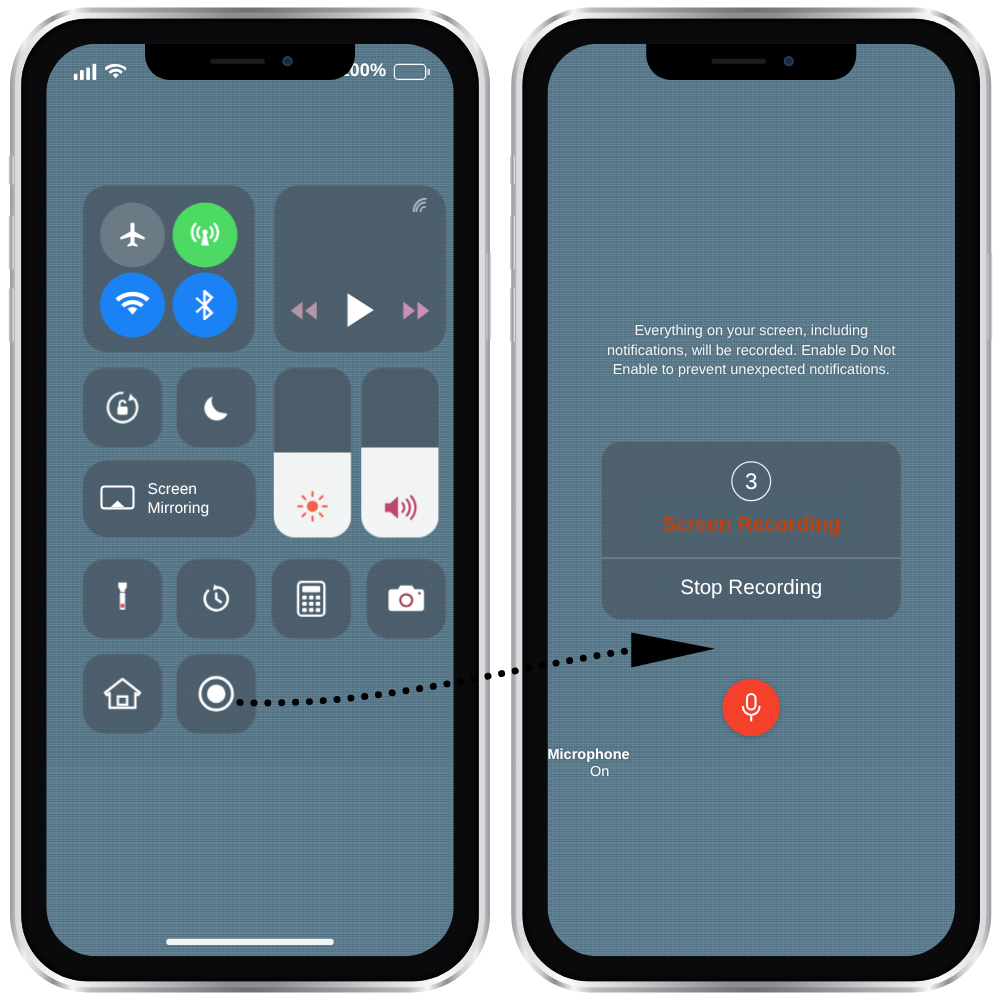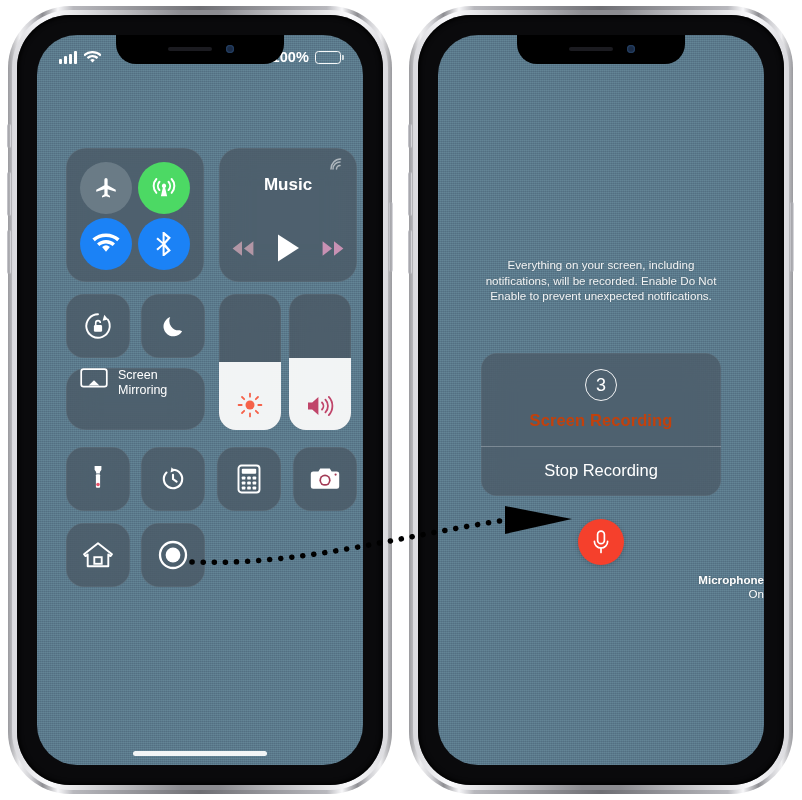--- a/index.html
+++ b/index.html
@@ -168,21 +168,21 @@
   .count-circ {
     width:32px; height:32px; border-radius:50%;
     border:1.6px solid rgba(255,255,255,.92);
     margin:0 auto 10px; display:flex; align-items:center; justify-content:center;
     color:#fff; font-size:18px; font-weight:400;
   }
   .rec-title { color:#c2410c; font-size:16.5px; font-weight:700; letter-spacing:.1px; }
   .rec-div { height:1px; background: rgba(255,255,255,.26); }
   .rec-stop { padding:14px 0 16px; text-align:center; color:#fff; font-size:16.5px; font-weight:400; }
 
-  .mic-wrap { position:absolute; left:0; right:0; top:484px; text-align:right; z-index:18; }
+  .mic-wrap { position:absolute; left:0; right:0; top:508px; text-align:left; z-index:18; }
   .mic-btn {
     width:46px; height:46px; border-radius:50%; margin:0 auto;
     background:#F5402C; display:flex; align-items:center; justify-content:center;
     box-shadow: 0 1px 5px rgba(0,0,0,.18);
   }
   .mic-lbl { margin-top:8px; color:#fff; font-size:11.6px; font-weight:600; line-height:14px; text-shadow:0 0 2px rgba(0,0,0,.3); }
   .mic-state { color:#fff; font-size:11.6px; font-weight:400; line-height:14px; text-shadow:0 0 2px rgba(0,0,0,.3);padding-left:34px; }
 
   
   #annot { position:absolute; left:0; top:0; width:802px; height:800px; z-index:90; pointer-events:none; }
@@ -264,21 +264,20 @@
               </svg>
             </div>
           </div>
 
           <div class="mod" style="left:182px; top:113px; width:138px; height:134px;">
             <svg width="18" height="16" viewBox="0 0 18 16" style="position:absolute; right:9px; top:8px; opacity:.55;">
               <path d="M3 13a7 7 0 0 1 7-7" fill="none" stroke="#fff" stroke-width="1.5" stroke-linecap="round"></path>
               <path d="M6.5 13a3.5 3.5 0 0 1 3.5-3.5" fill="none" stroke="#fff" stroke-width="1.5" stroke-linecap="round"></path>
               <path d="M1 13A9.8 9.8 0 0 1 10.6 3" fill="none" stroke="#fff" stroke-width="1.5" stroke-linecap="round"></path>
             </svg>
-            <div style="position:absolute; left:0; right:0; top:27px; text-align:center; color:#fff; font-size:17px; font-weight:600;">Music</div>
             <div style="position:absolute; left:0; right:0; top:85px; display:flex; align-items:center; justify-content:center; gap:20px;">
               <svg width="24" height="17" viewBox="0 0 24 17" style="opacity:.62">
                 <path d="M11 1.2 1.6 8.5 11 15.8zM22.4 1.2 13 8.5l9.4 7.3z" fill="#f0b8c8"></path>
               </svg>
               <svg width="26" height="30" viewBox="0 0 26 30">
                 <path d="M3 1.5 24 15 3 28.5z" fill="#fff"></path>
               </svg>
               <svg width="24" height="17" viewBox="0 0 24 17" style="opacity:.8">
                 <path d="M1.6 1.2 11 8.5l-9.4 7.3zM13 1.2l9.4 7.3L13 15.8z" fill="#e79ec5"></path>
               </svg>
@@ -293,21 +292,21 @@
               <path d="M13.7 15.1v-2.2a2.3 2.3 0 0 1 4.6 0" fill="none" stroke="#fff" stroke-width="1.6"></path>
             </svg>
           </div>
 
           <div class="tile" style="left:104px; top:259px; width:64px; height:64px;">
             <svg width="30" height="30" viewBox="0 0 30 30">
               <path d="M21.8 19.3A9.4 9.4 0 0 1 12.2 6.1a9.9 9.9 0 1 0 11.9 14.1 9.5 9.5 0 0 1-2.3-.9z" fill="#fff"></path>
             </svg>
           </div>
 
-          <div class="mod" style="left:29px; top:333px; width:139px; height:62px; display:flex; align-items:flex-start; gap:10px; padding-left:14px;">
+          <div class="mod" style="left:29px; top:333px; width:139px; height:62px; display:flex; align-items:center; gap:10px; padding-left:14px;">
             <svg width="28" height="23" viewBox="0 0 28 23">
               <rect x="1.2" y="1.2" width="25.6" height="17.5" rx="2.4" fill="none" stroke="#fff" stroke-width="1.7"></rect>
               <path d="M14 12.3l5.4 5.2H8.6z" fill="#fff"></path>
             </svg>
             <div>
               <div class="mod-label">Screen</div>
               <div class="mod-label">Mirroring</div>
             </div>
           </div>
 

